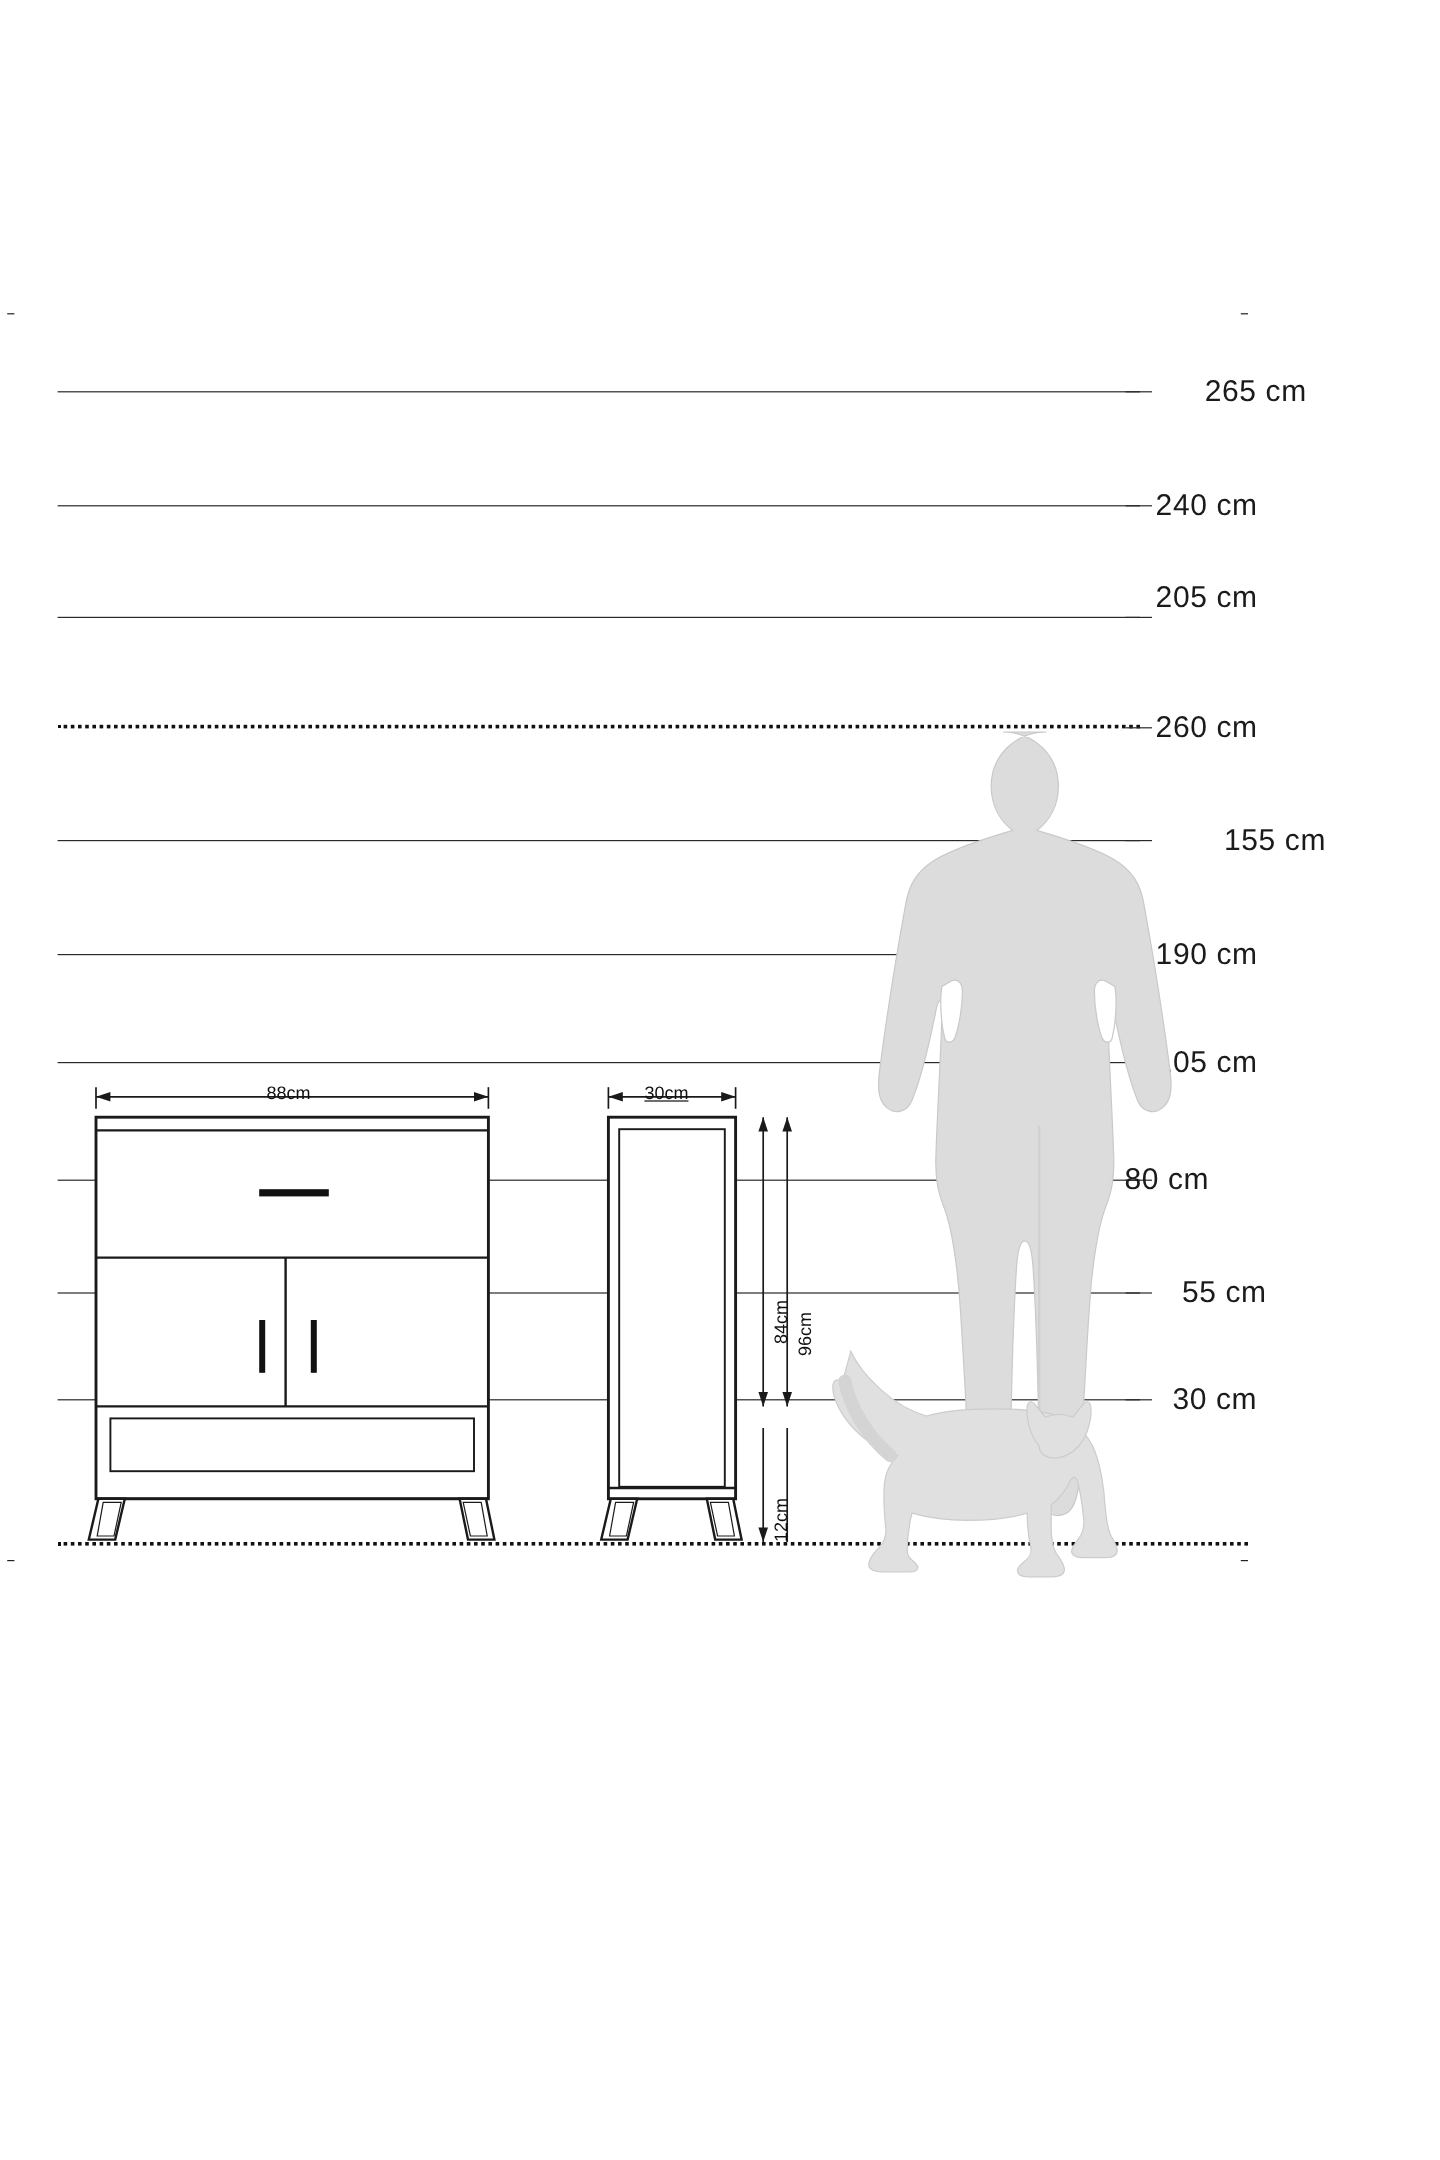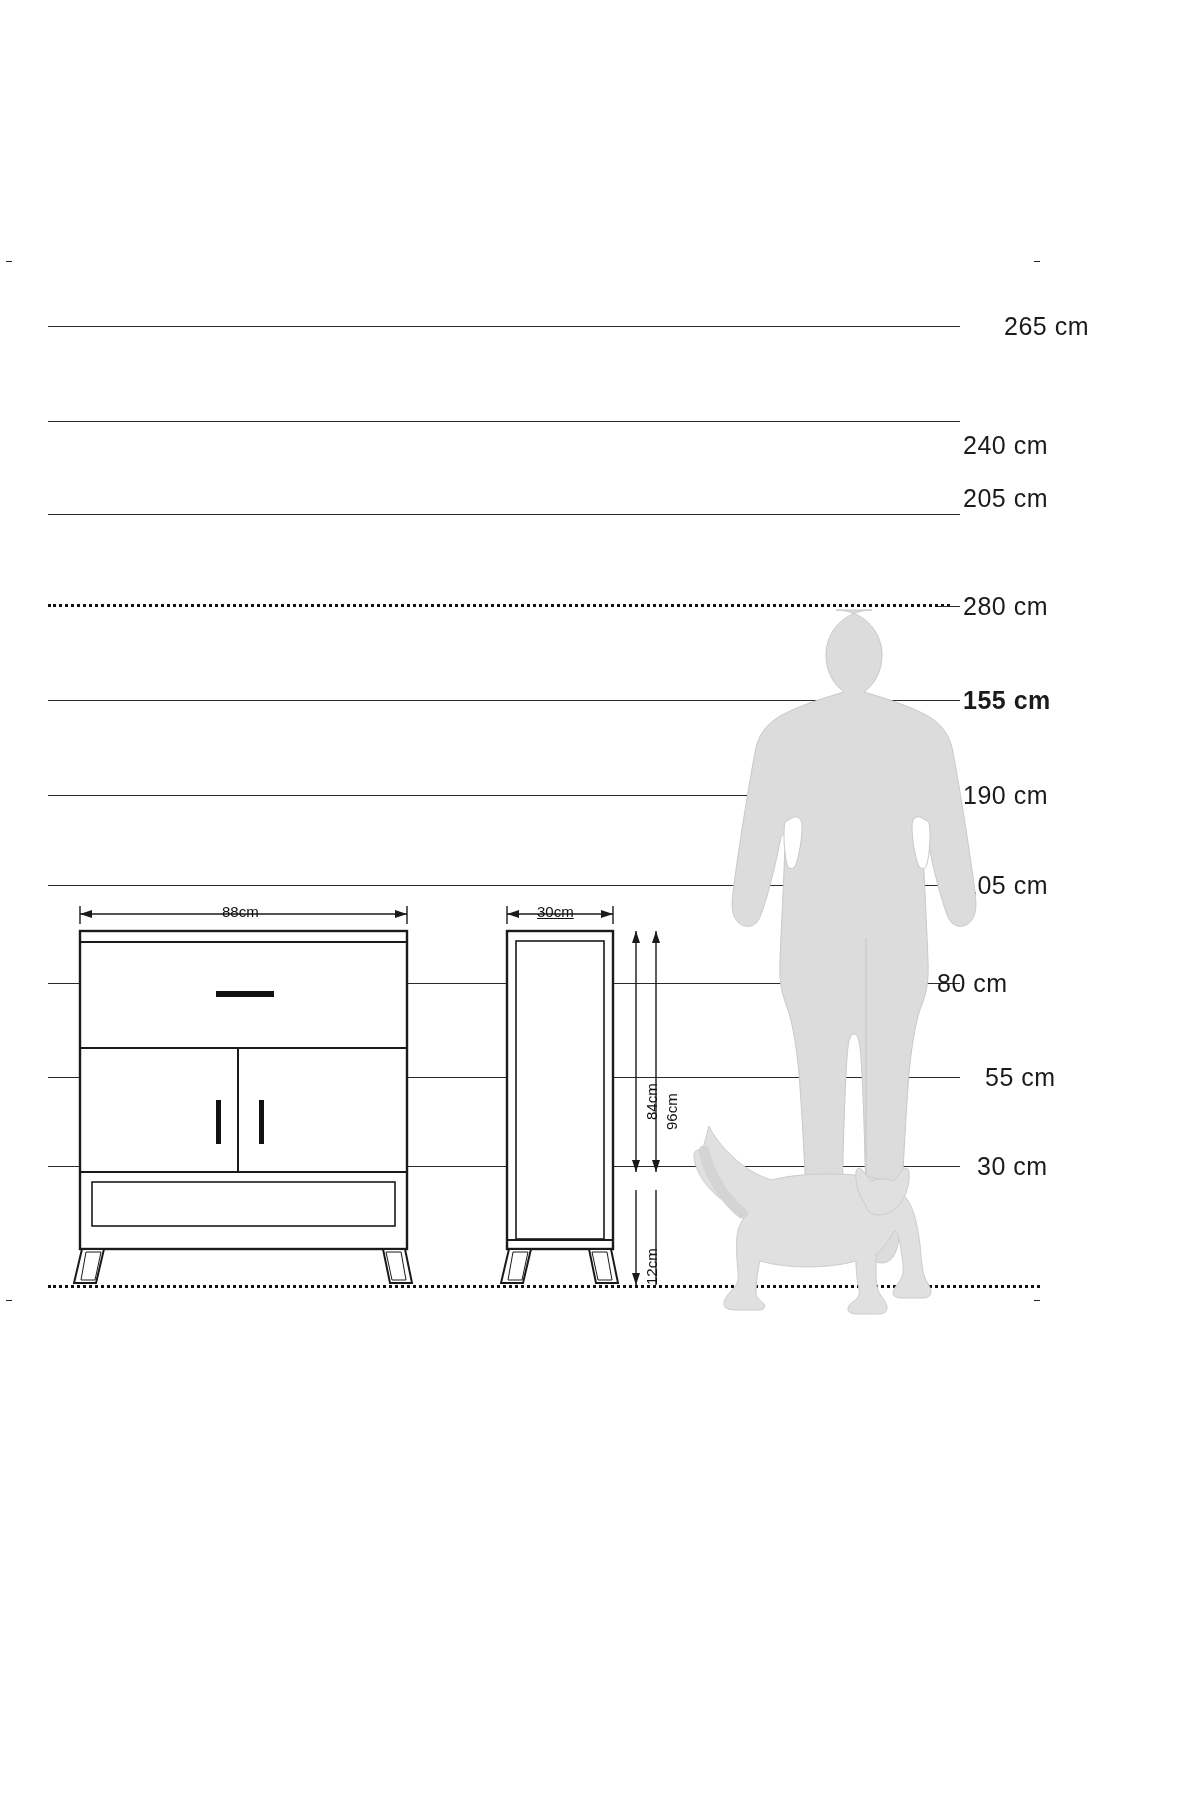--- a/index.html
+++ b/index.html
@@ -95,24 +95,24 @@
   <div class="scale-line" style="left:938px; top:514px; width:22px;"></div>
   <div class="scale-line" style="left:938px; top:606px; width:22px;"></div>
   <div class="scale-line" style="left:938px; top:700px; width:22px;"></div>
   <div class="scale-line" style="left:938px; top:795px; width:22px;"></div>
   <div class="scale-line" style="left:938px; top:885px; width:22px;"></div>
   <div class="scale-line" style="left:938px; top:983px; width:22px;"></div>
   <div class="scale-line" style="left:938px; top:1077px; width:22px;"></div>
   <div class="scale-line" style="left:938px; top:1166px; width:22px;"></div>
 
   <div class="scale-label" style="left:1004px; top:312px;">265 cm</div>
-  <div class="scale-label" style="left:963px; top:407px;margin-top:24px;">240 cm</div>
+  <div class="scale-label" style="left:963px; top:407px;">240 cm</div>
   <div class="scale-label" style="left:963px; top:484px;">205 cm</div>
-  <div class="scale-label" style="left:963px; top:592px;">280 cm</div>
-  <div class="scale-label" style="left:963px; top:686px;font-weight:bold;">155 cm</div>
+  <div class="scale-label" style="left:963px; top:592px;">260 cm</div>
+  <div class="scale-label" style="left:1020px; top:686px;">155 cm</div>
   <div class="scale-label" style="left:963px; top:781px;">190 cm</div>
   <div class="scale-label" style="left:963px; top:871px;">105 cm</div>
   <div class="scale-label" style="left:937px; top:969px;">80 cm</div>
   <div class="scale-label" style="left:985px; top:1063px;">55 cm</div>
   <div class="scale-label" style="left:977px; top:1152px;">30 cm</div>
 
   <div class="floor-line" style="left:48px; top:1285px; width:992px;"></div>
 
   <svg class="layer" viewBox="0 0 1200 1800" xmlns="http://www.w3.org/2000/svg">
 

